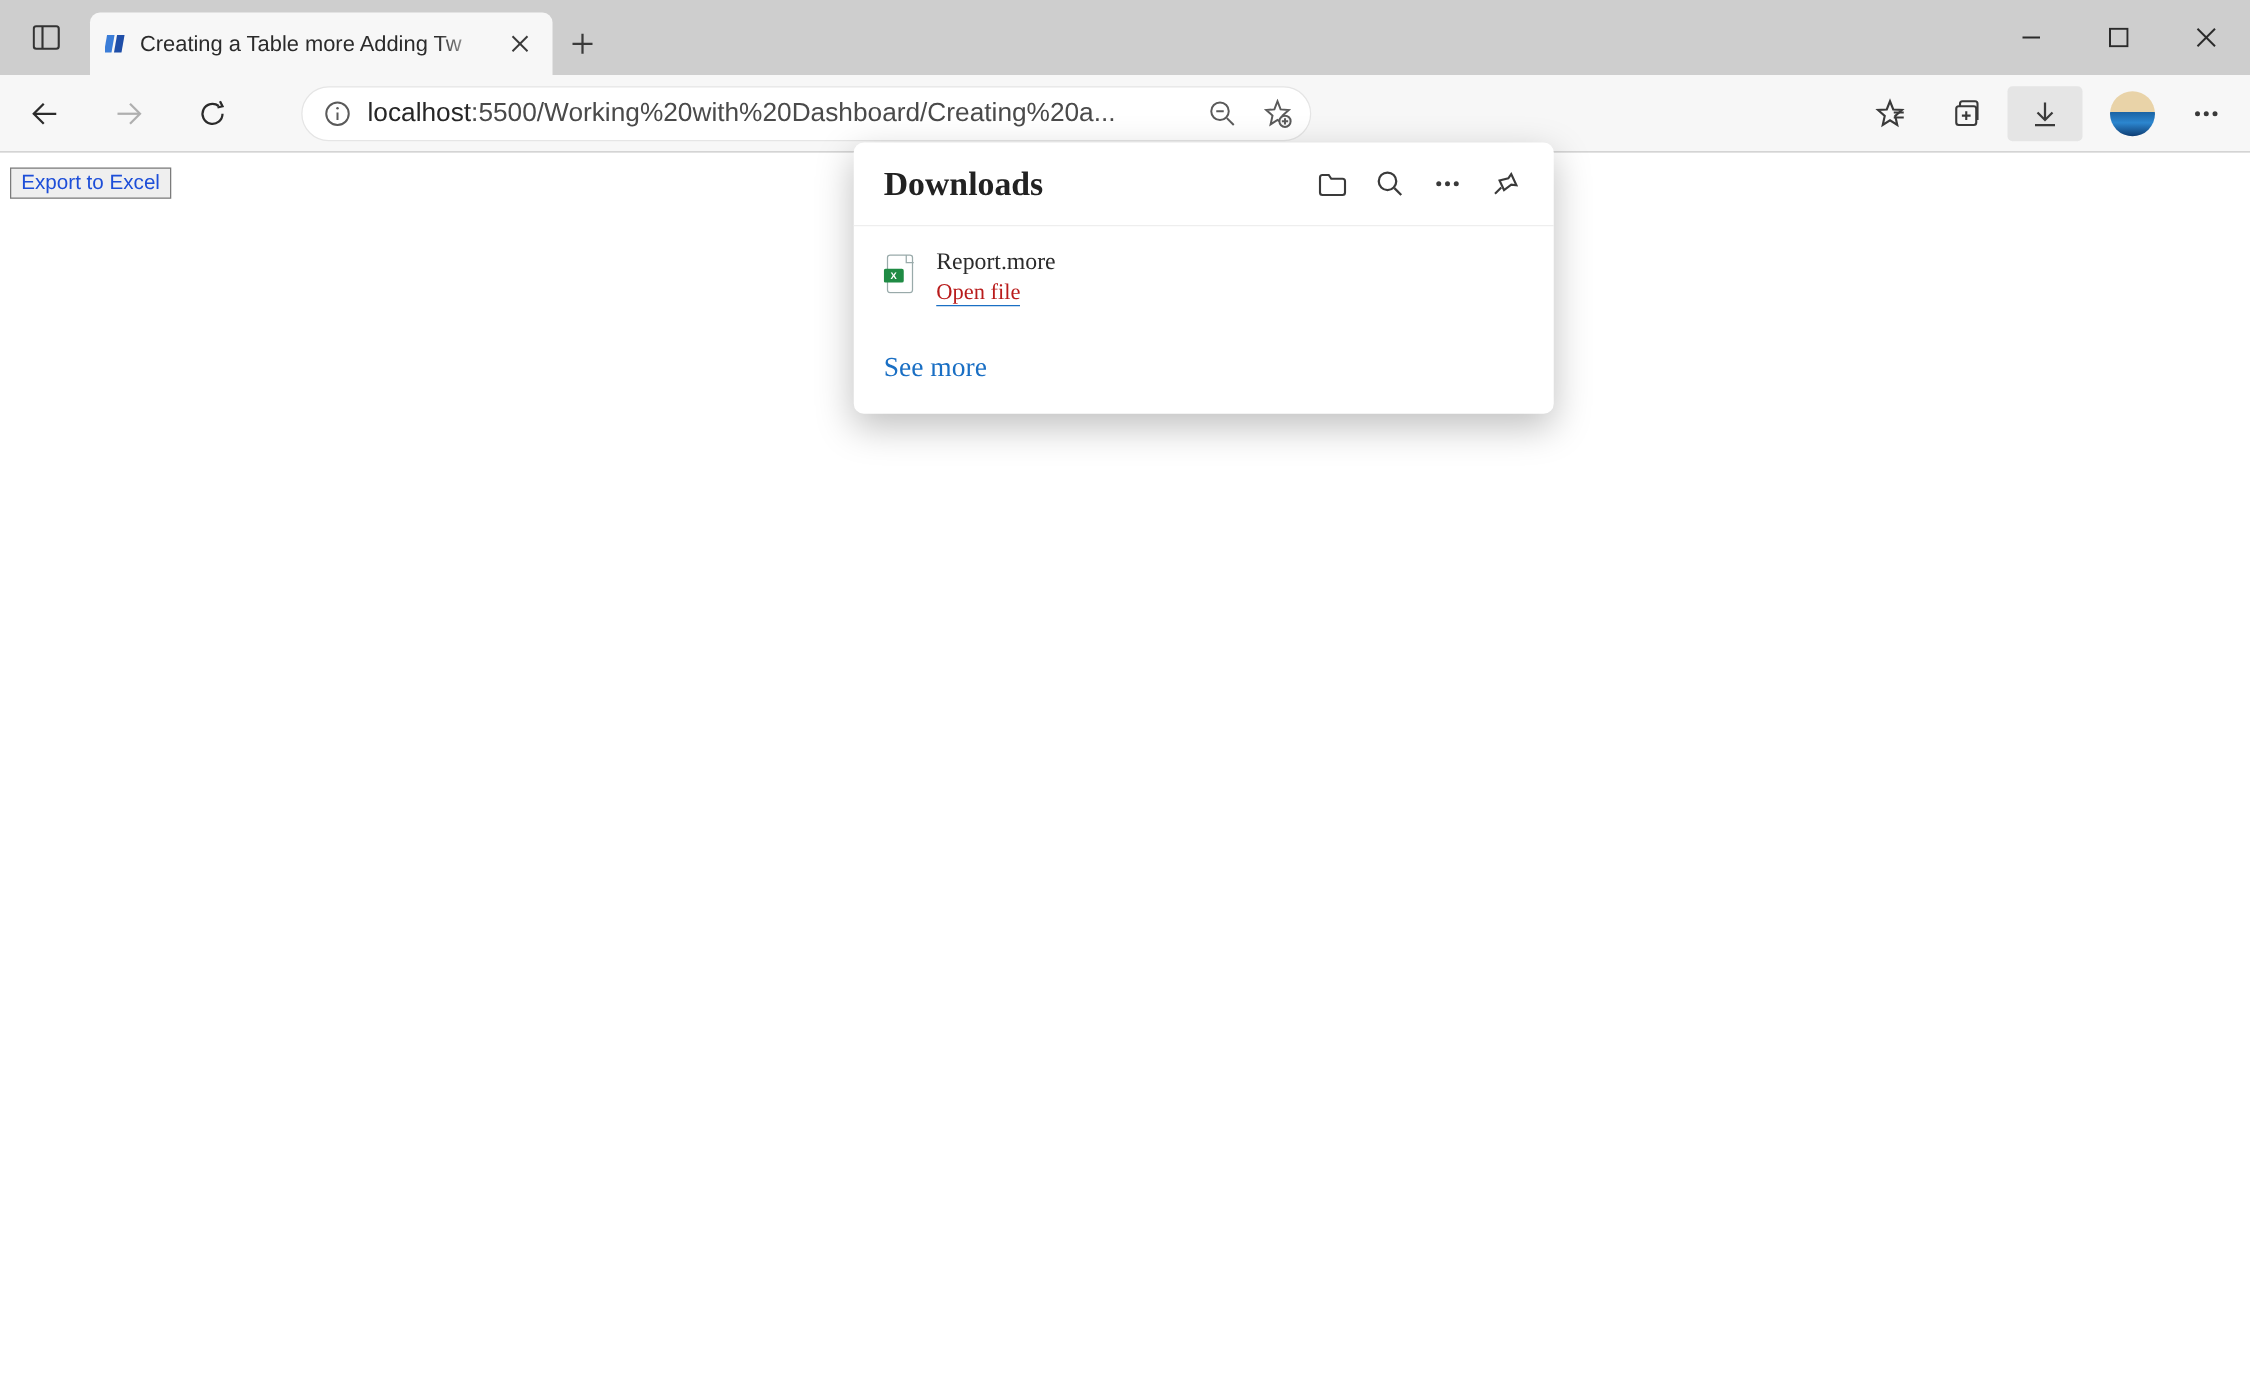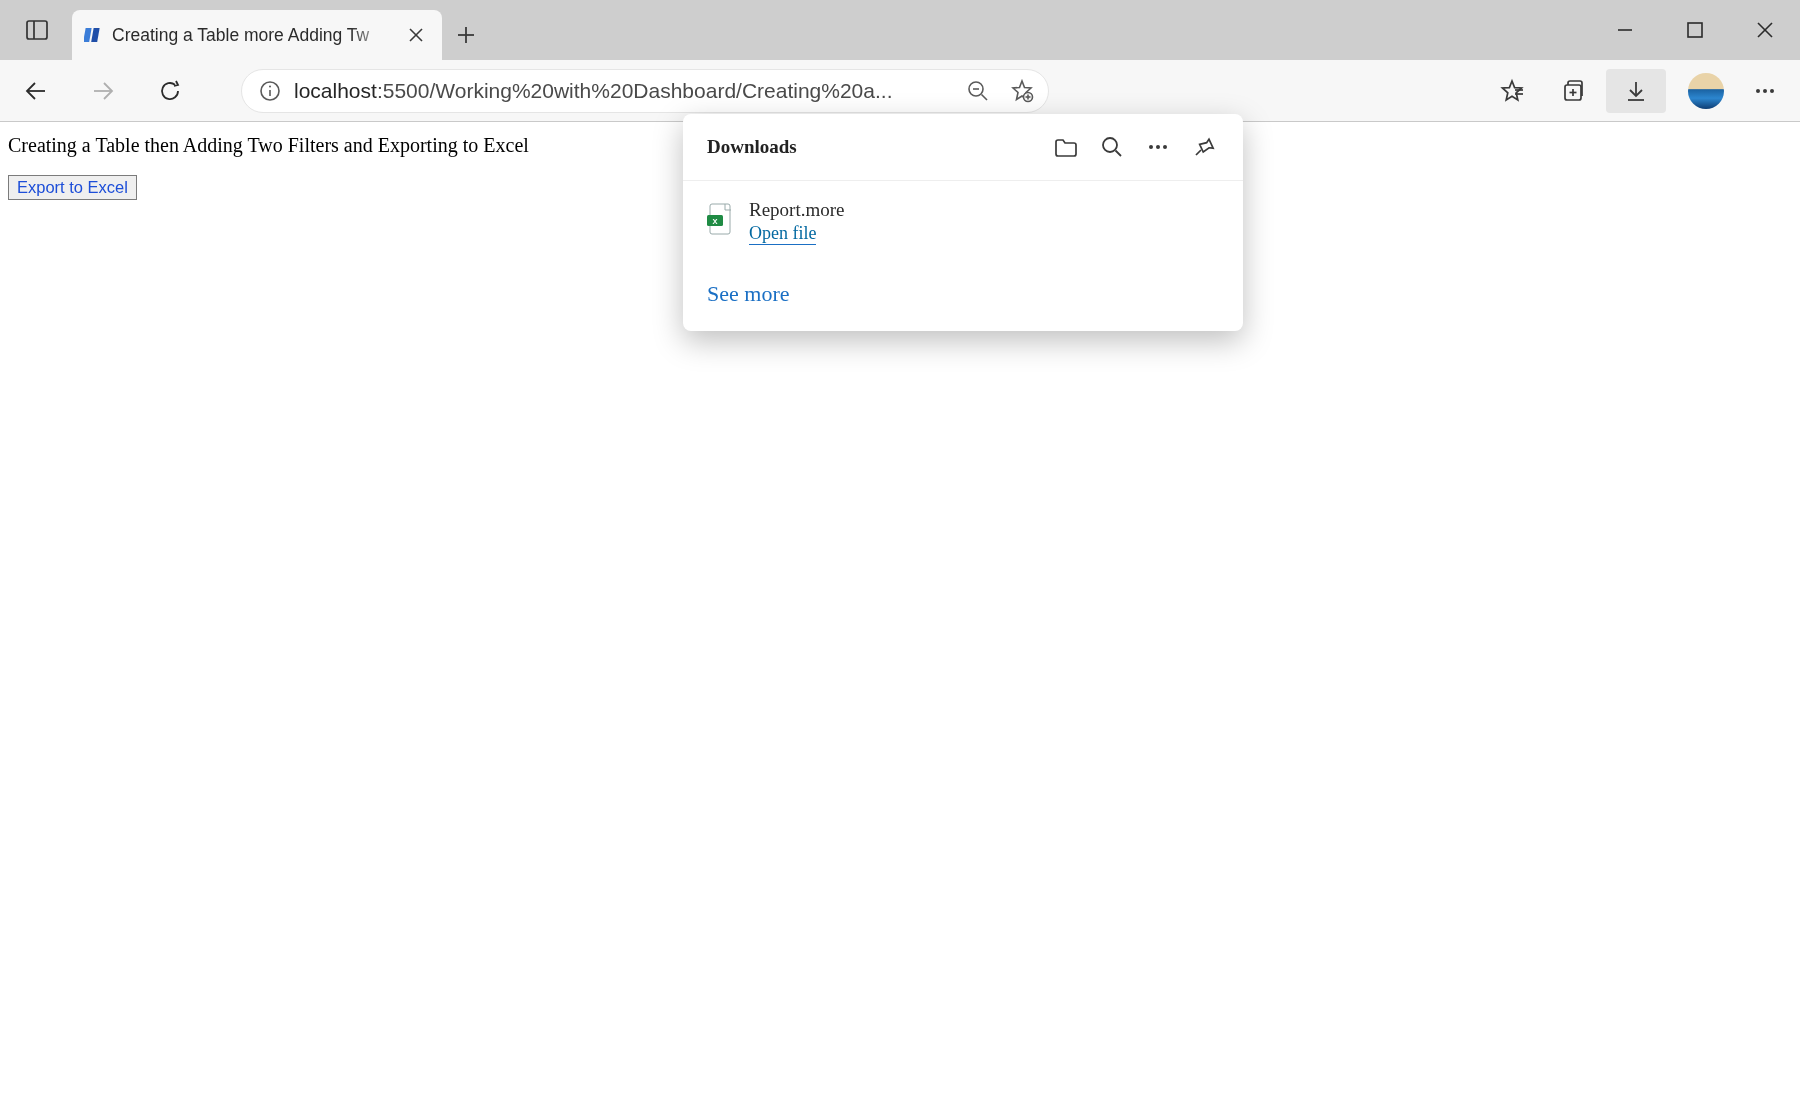--- a/index.html
+++ b/index.html
@@ -32,27 +32,27 @@
     .avatar { width: 36px; height: 36px; border-radius: 50%; background: linear-gradient(180deg,#e9d3a8 0%,#e9d3a8 45%,#1b63a3 46%,#2c86cf 70%,#0e3d73 100%); margin: 0 14px 0 20px; }
 
     
     .page { padding: 12px 8px; font-family: "Times New Roman", serif; }
     .page-heading { font-size: 20px; color: #000; margin-bottom: 18px; }
     .export-btn { font-family: Arial, sans-serif; font-size: 16.5px; color: #1d4ed8; background: #efefef; border: 1px solid #7b7b7b; padding: 2px 8px; cursor: pointer; }
 
     
     .dl-popup { position: absolute; top: 114px; left: 683px; width: 560px; background: #fff; border-radius: 8px; box-shadow: 0 10px 30px rgba(0,0,0,0.25); font-family: "Segoe UI"; }
     .dl-header { display: flex; align-items: center; padding: 14px 20px 14px 24px; border-bottom: 1px solid #eee; gap: 8px; }
-    .dl-title { font-size: 19px; font-weight: 600; color: #222; flex: 1; }
+    .dl-title { font-size: 27px; font-weight: 600; color: #222; flex: 1; }
     .dl-hicon { width: 38px; height: 38px; display:flex; align-items:center; justify-content:center; border-radius:4px; }
     .dl-body { padding: 12px 24px 8px; }
     .dl-item { display: flex; align-items: flex-start; gap: 16px; padding: 6px 0 10px; }
     .xl-icon { width: 26px; height: 32px; flex-shrink:0; display:flex; align-items:center; justify-content:center; margin-top:4px; }
     .dl-file { font-size: 19px; color: #2b2b2b; }
-    .dl-open { font-size: 18px; color: #0369a1; border-bottom: 1px solid #1a6fc4; display: inline-block; margin-top: 2px; cursor:pointer; }
+    .dl-open { font-size: 18px; color: #b91c1c; border-bottom: 1px solid #1a6fc4; display: inline-block; margin-top: 2px; cursor:pointer; }
     .dl-seemore { color: #1a6fc4; font-size: 22px; padding: 18px 24px 24px; cursor:pointer; }
 
     svg { display:block; }
   </style>
 </head>
 <body>
 
 <div class="titlebar">
   <div class="tab-leading">
     <div class="tab-button">
@@ -184,21 +184,20 @@
       <svg width="22" height="22" viewBox="0 0 22 22" fill="#3a3a3a">
           <circle cx="4" cy="11" r="2"></circle>
           <circle cx="11" cy="11" r="2"></circle>
           <circle cx="18" cy="11" r="2"></circle>
         </svg>
     </div>
   </div>
 </div>
 
 <div class="page">
-  <div class="page-heading">Creating a Table then Adding Two Filters and Exporting to Excel</div>
   <button class="export-btn">Export to Excel</button>
 </div>
 
 <div class="dl-popup">
   <div class="dl-header">
     <div class="dl-title">Downloads</div>
     <div class="dl-hicon">
       <svg width="24" height="22" viewBox="0 0 24 22" fill="none" stroke="#3a3a3a" stroke-width="1.7">
           <path d="M2 6 a2 2 0 0 1 2-2 h5 l2 3 h9 a2 2 0 0 1 2 2 v9 a2 2 0 0 1 -2 2 H4 a2 2 0 0 1 -2 -2 Z"></path>
         </svg>

